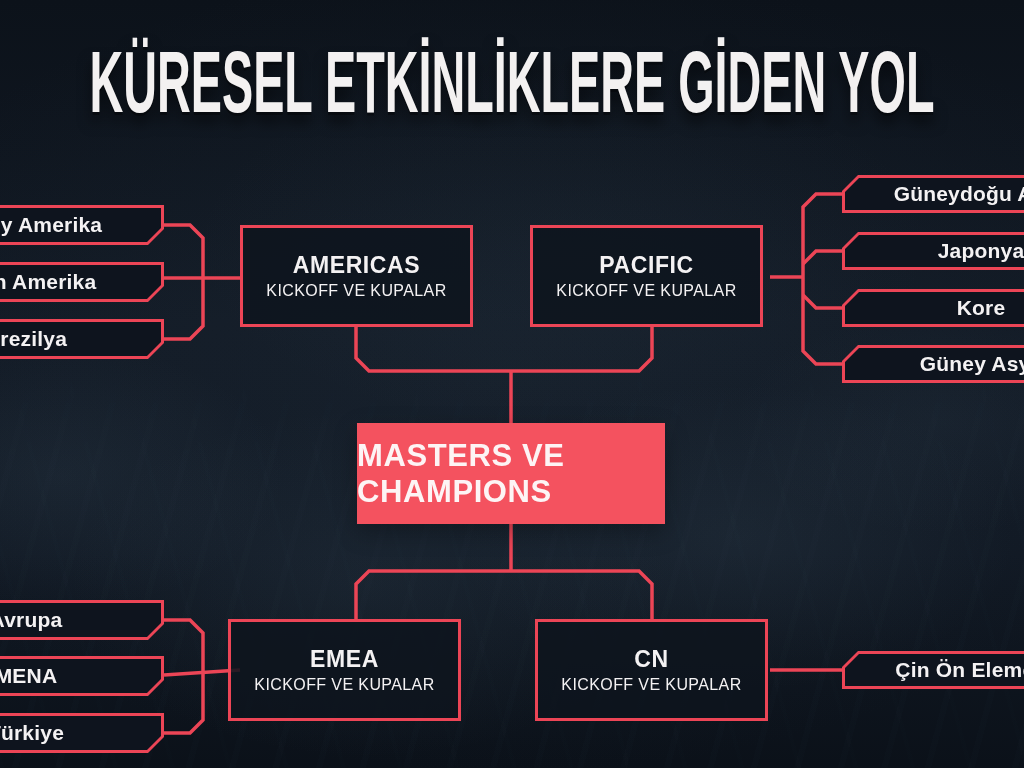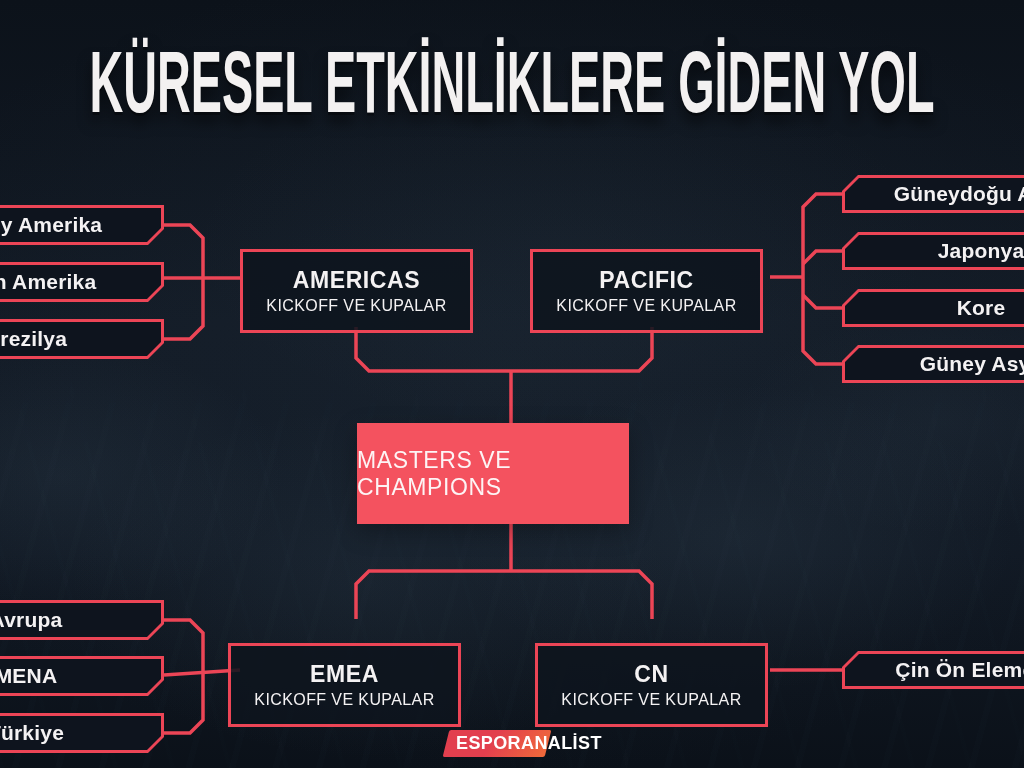--- a/index.html
+++ b/index.html
@@ -51,30 +51,30 @@
   .cut-tl::before{clip-path:polygon(16px 0,100% 0,100% 100%,0 100%,0 16px);}
   .cut-tl::after{clip-path:polygon(14px 0,100% 0,100% 100%,0 100%,0 14px);}
   .cbox .lbl{
     position:absolute;inset:0;z-index:1;display:flex;align-items:center;justify-content:center;
     font-size:21px;font-weight:bold;letter-spacing:.2px;
   }
   .leftcol{left:-112px;}
   .rightcol{left:842px;width:278px;height:38px;}
   
   .main{
-    position:absolute;width:233px;height:84px;box-sizing:border-box;z-index:2;
+    position:absolute;width:233px;height:102px;box-sizing:border-box;z-index:2;
     background:var(--boxfill);border:3px solid var(--accent);
-    display:flex;flex-direction:column;align-items:center;justify-content:center;gap:6px;margin-top:24px;
+    display:flex;flex-direction:column;align-items:center;justify-content:center;gap:6px;
   }
   .main .l1{font-size:23px;font-weight:bold;letter-spacing:.6px;line-height:1;}
   .main .l2{font-size:16px;font-weight:normal;letter-spacing:.4px;line-height:1;}
   .masters{
-    position:absolute;left:357px;top:423px;width:272px;height:101px;z-index:2;
+    position:absolute;left:357px;top:423px;width:308px;height:101px;z-index:2;
     background:var(--masters);display:flex;align-items:center;justify-content:center;
-    font-size:23px;font-weight:normal;letter-spacing:.6px;color:#fdf4f5;
+    font-size:31px;font-weight:bold;letter-spacing:.6px;color:#fdf4f5;
     box-shadow:0 8px 22px rgba(0,0,0,0.28);
   }
   
   .logo{position:absolute;left:446px;top:730px;height:27px;z-index:5;display:flex;align-items:center;}
   .badge{
     position:absolute;left:0;top:0;width:102px;height:27px;border-radius:2px;
     transform:skewX(-14deg);background:linear-gradient(115deg,#e23f4e 45%,#f06a3a);
   }
   .logo-espor,.logo-analist{
     position:relative;z-index:1;font-size:18px;font-weight:bold;letter-spacing:.4px;color:#ffffff;
@@ -162,18 +162,13 @@
     <span class="lbl">MENA</span>
   </div>
   <div class="cbox cut-br leftcol" style="top:713px">
     <span class="lbl">Türkiye</span>
   </div>
 
   <div class="cbox cut-tl rightcol" style="top:651px">
     <span class="lbl">Çin Ön Elemeleri</span>
   </div>
 
-  <div class="logo">
-    <span class="badge"></span>
-    <span class="logo-espor">ESPOR</span>
-    <span class="logo-analist">ANALİST</span>
-  </div>
 </div>
 
 </body></html>

